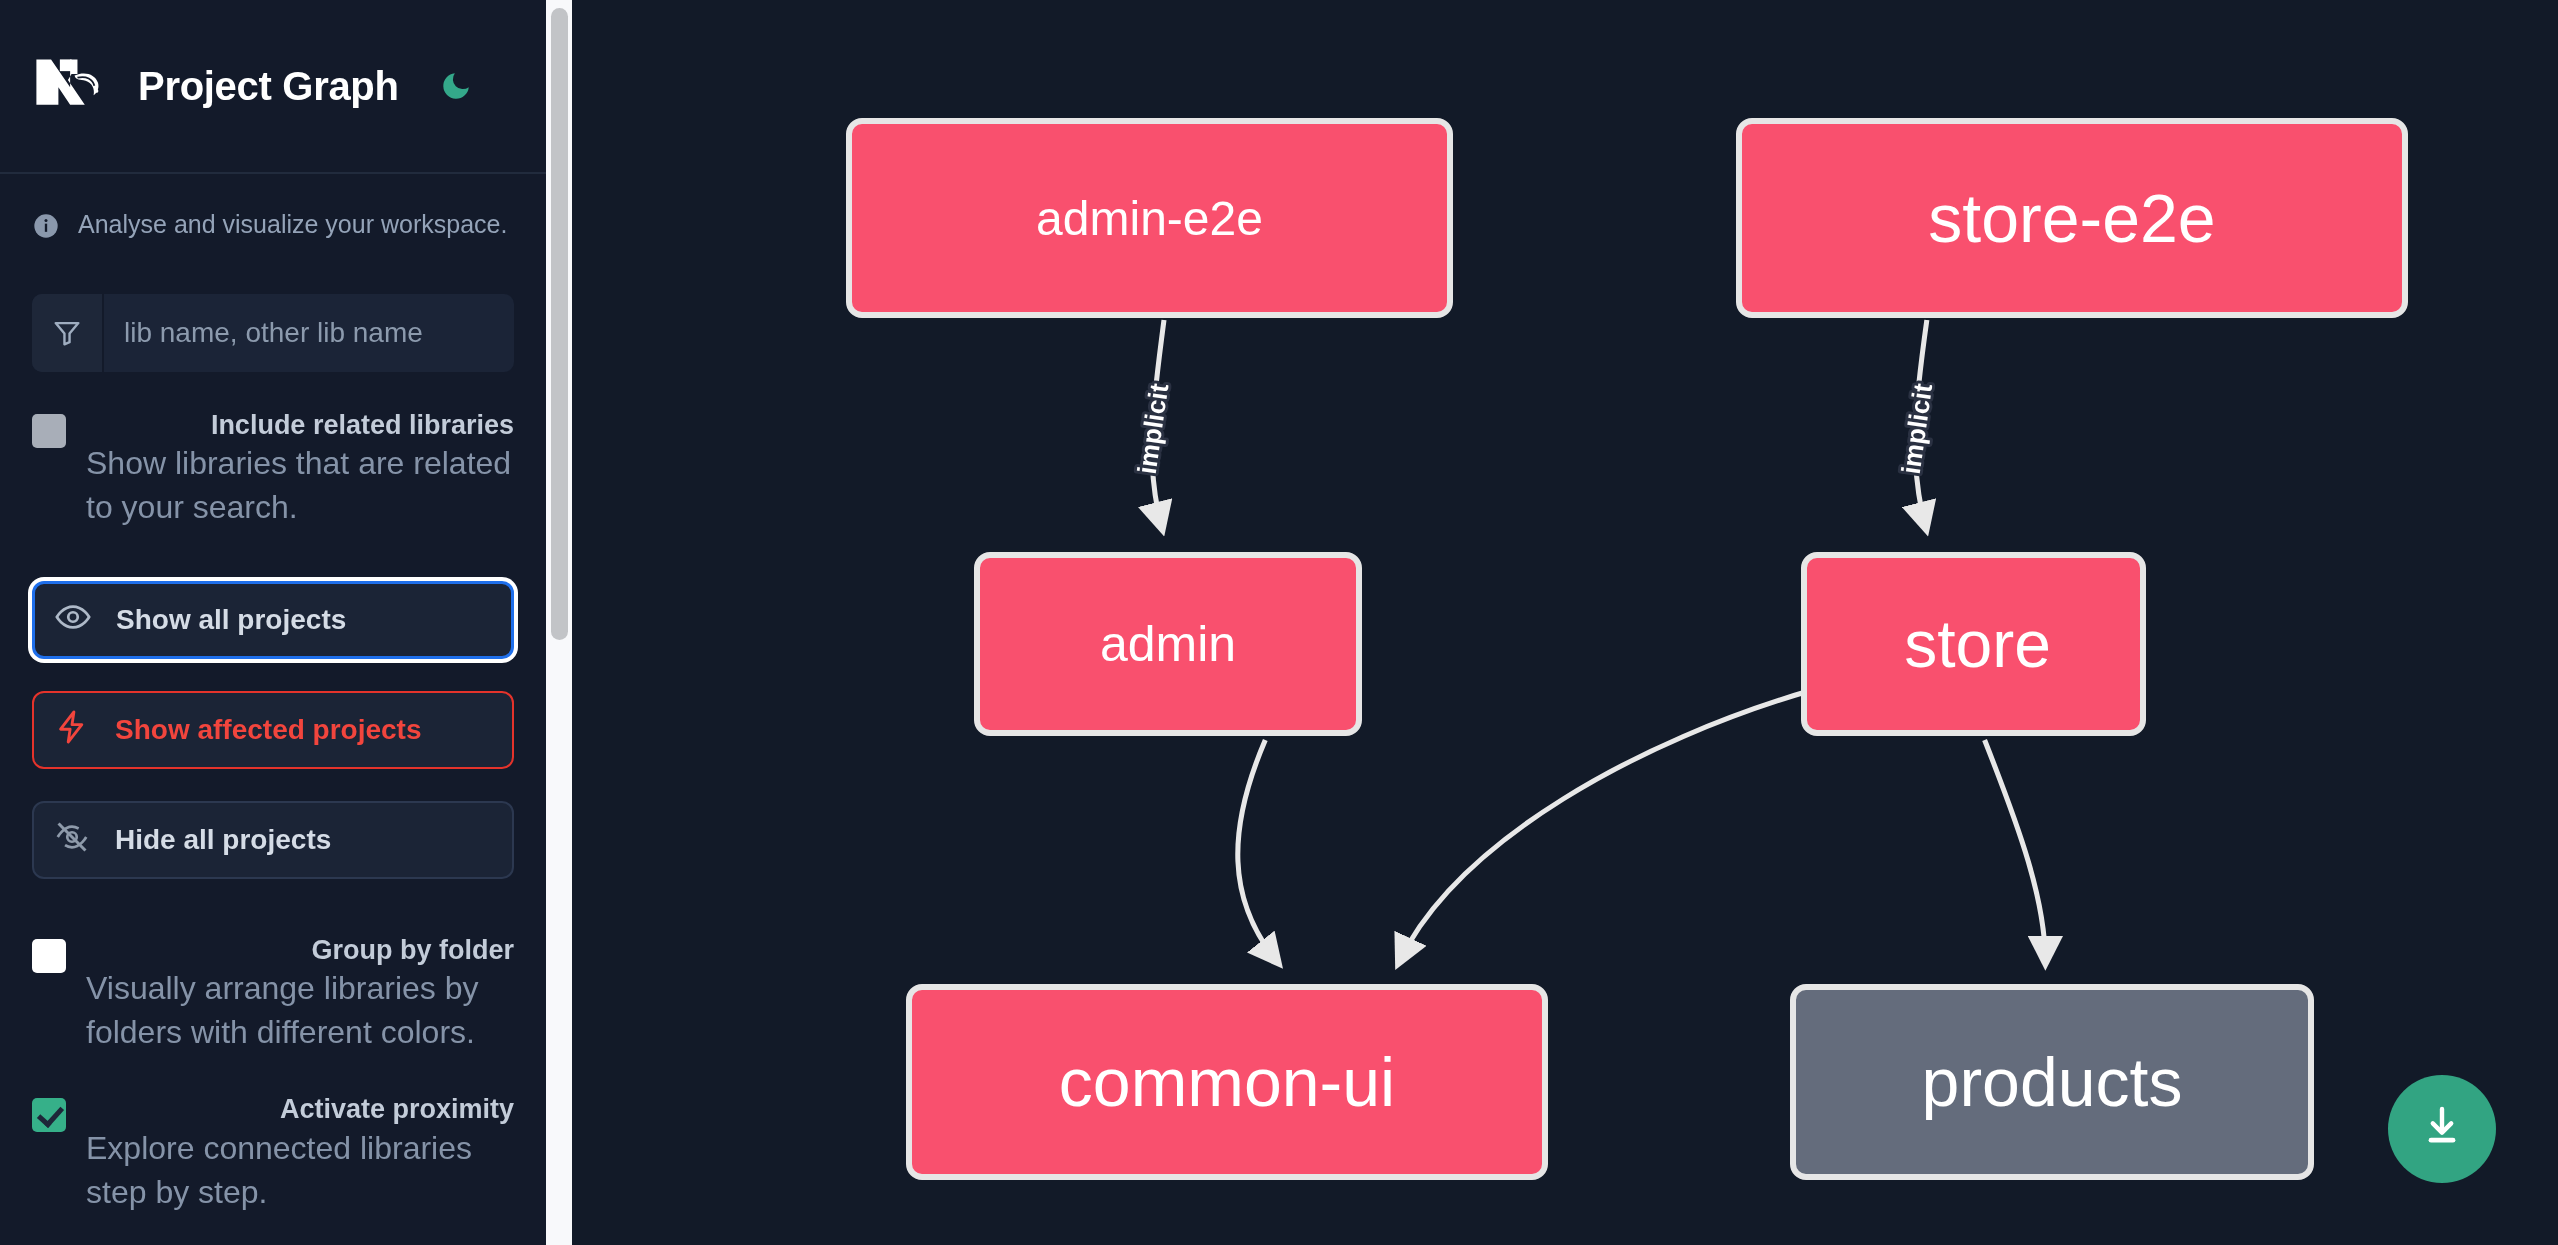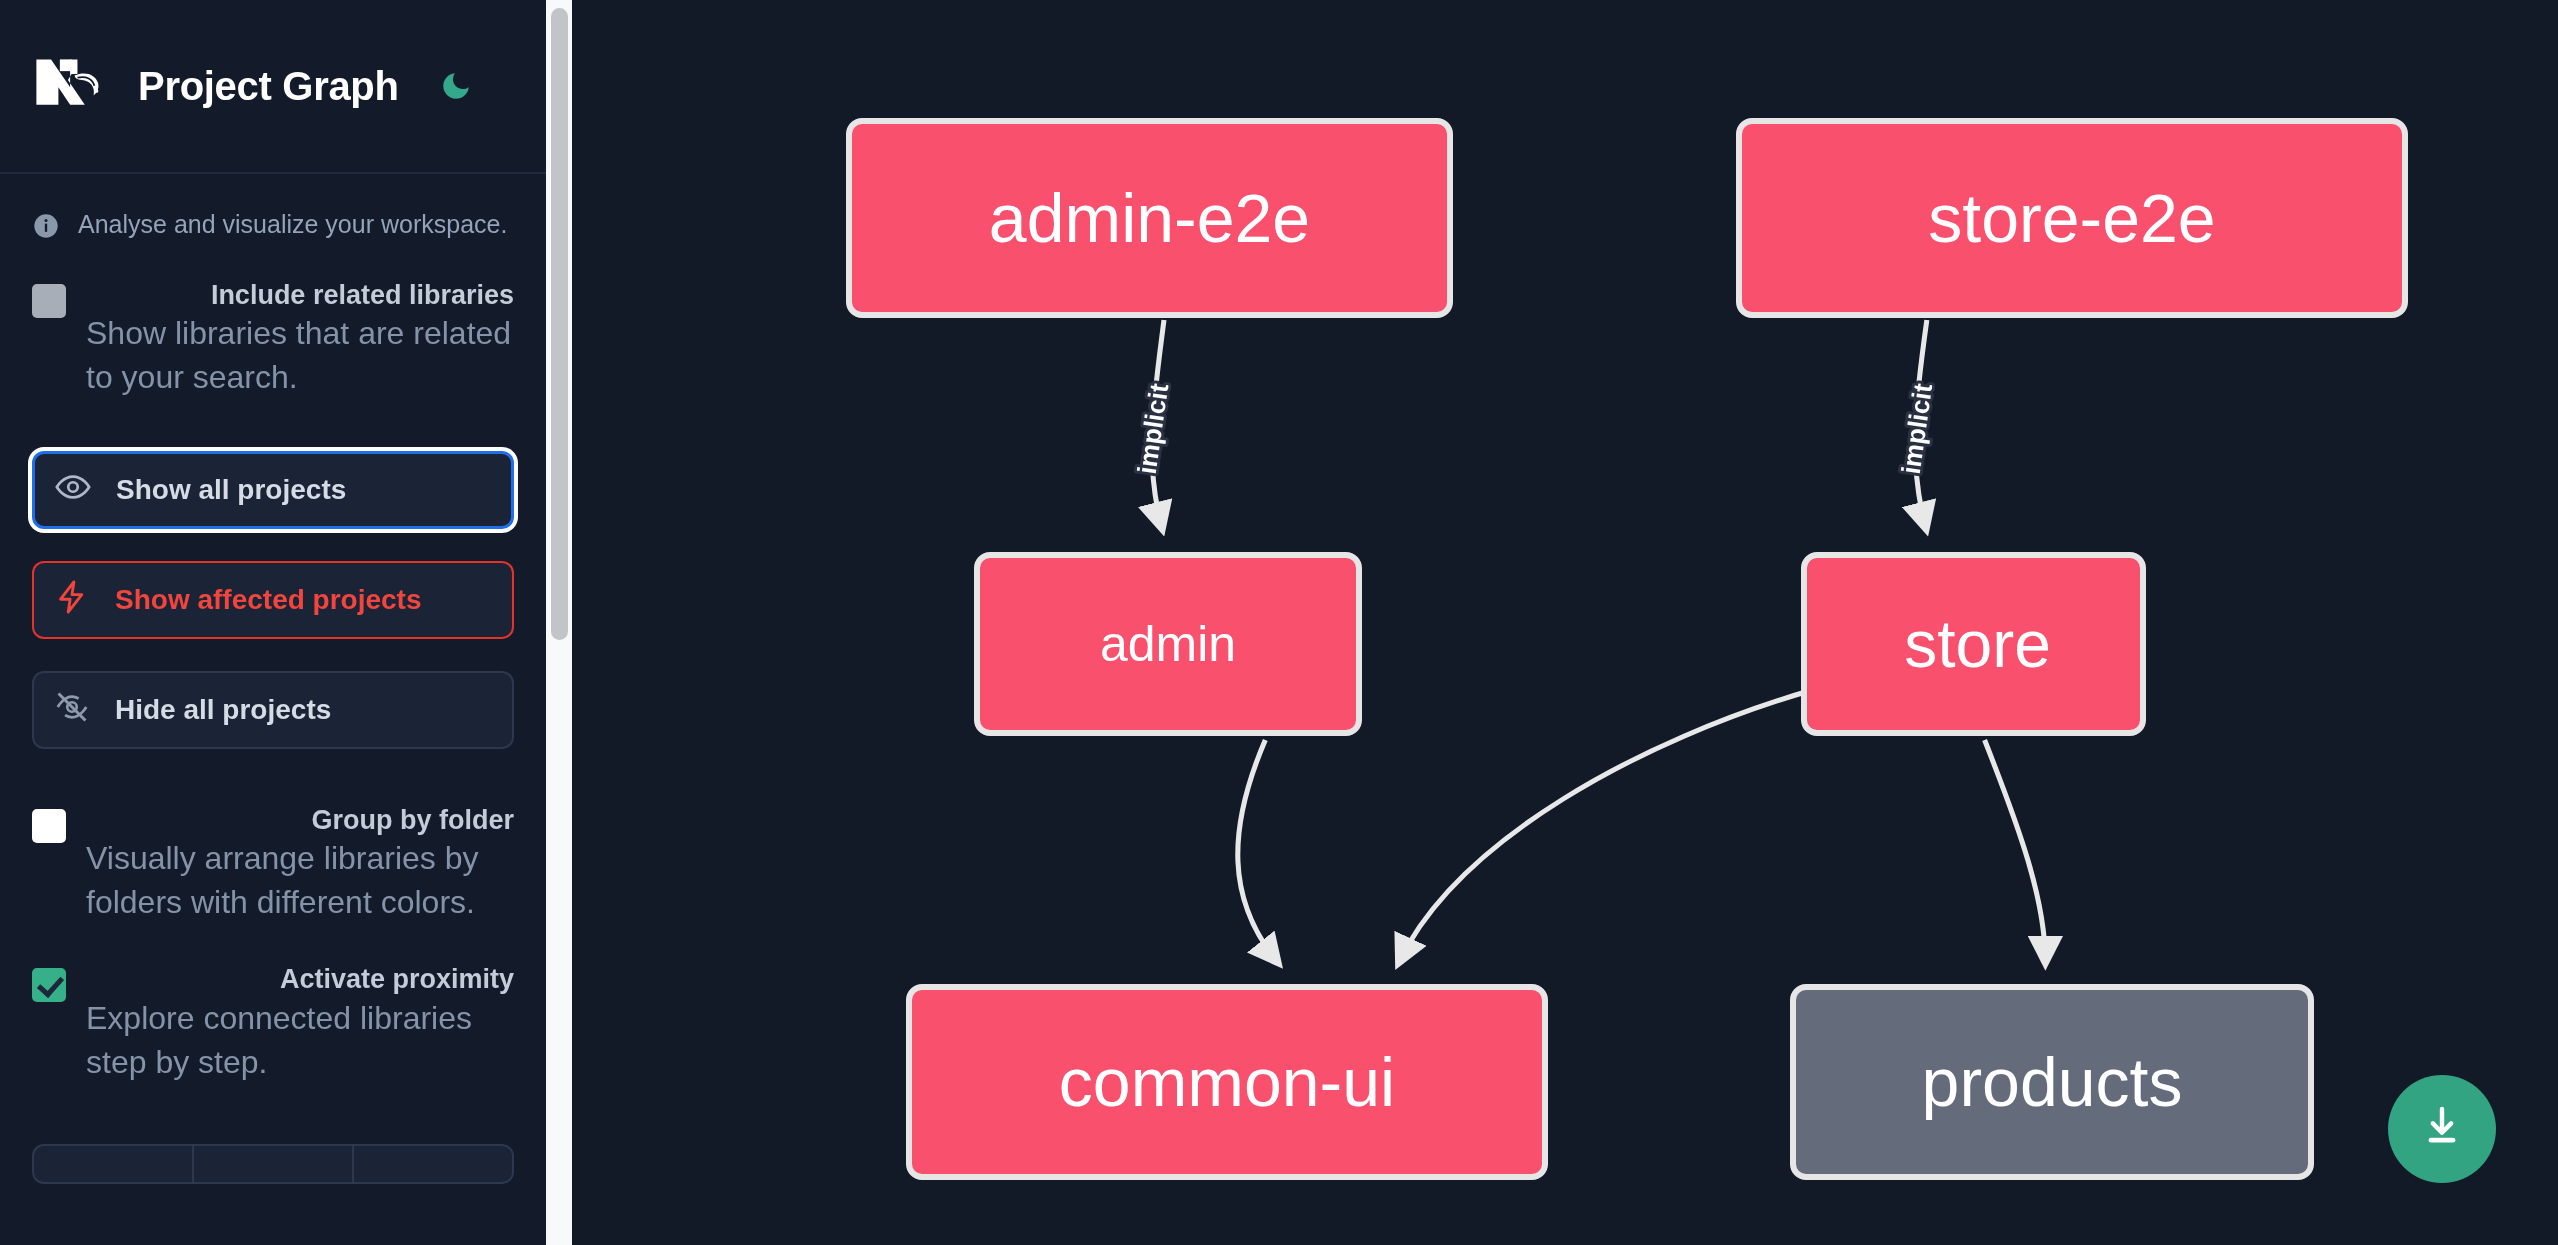--- a/index.html
+++ b/index.html
@@ -268,20 +268,28 @@
         <span class="info-icon">
           <svg viewBox="0 0 24 24" xmlns="http://www.w3.org/2000/svg">
             <circle cx="12" cy="12" r="10" fill="#8A98AC"></circle>
             <rect x="11" y="10" width="2" height="7" fill="#131A2A"></rect>
             <circle cx="12" cy="7.3" r="1.3" fill="#131A2A"></circle>
           </svg>
         </span>
         <span class="info-text">Analyse and visualize your workspace.</span>
       </div>
 
+      <div class="search-wrap">
+        <span class="search-icon-box">
+          <svg viewBox="0 0 24 24" xmlns="http://www.w3.org/2000/svg">
+            <path fill="none" stroke="#9FADC0" stroke-width="1.7" stroke-linejoin="round" d="M4 5h16l-6.2 7.4v6.1L10.2 20v-7.6L4 5z"></path>
+          </svg>
+        </span>
+        <input class="search-input" type="text" placeholder="lib name, other lib name" style="">
+      </div>
 
       <div class="check-row">
         <span class="cb gray"></span>
         <span class="check-texts">
           <div class="check-label">Include related libraries</div>
           <div class="check-desc">Show libraries that are related to your search.</div>
         </span>
       </div>
 
       <div class="btn btn-first focused">
@@ -359,21 +367,21 @@
       <path class="edge-path" marker-end="url(#arrow)" d="M 710 740 C 672 830 672 900 722 962"></path>
 
       <path class="edge-path" marker-end="url(#arrow)" d="M 1250 690 C 1080 740 900 840 842 962"></path>
 
       <path class="edge-path" marker-end="url(#arrow)" d="M 1420 740 C 1455 830 1480 900 1480 962"></path>
 
       <text class="edge-label" transform="translate(608,430) rotate(-82)" text-anchor="middle">implicit</text>
       <text class="edge-label" transform="translate(1362,430) rotate(-82)" text-anchor="middle">implicit</text>
     </svg>
 
-    <div class="node red" style="left:300px; top:118px; width:607px; height:200px; font-size:68px;">admin-e2e</div>
+    <div class="node red" style="left:300px; top:118px; width:607px; height:200px; font-size:48px;">admin-e2e</div>
 
     <div class="node red" style="left:1143px; top:118px; width:672px; height:200px; font-size:68px;margin-left:47px;">store-e2e</div>
 
     <div class="node red" style="left:428px; top:552px; width:388px; height:184px; font-size:50px;">admin</div>
 
     <div class="node red" style="left:1255px; top:552px; width:345px; height:184px; font-size:66px;padding-left:8px;">store</div>
 
     <div class="node red" style="left:360px; top:984px; width:642px; height:196px; font-size:68px;">common-ui</div>
 
     <div class="node gray" style="left:1244px; top:984px; width:524px; height:196px; font-size:68px;">products</div>

